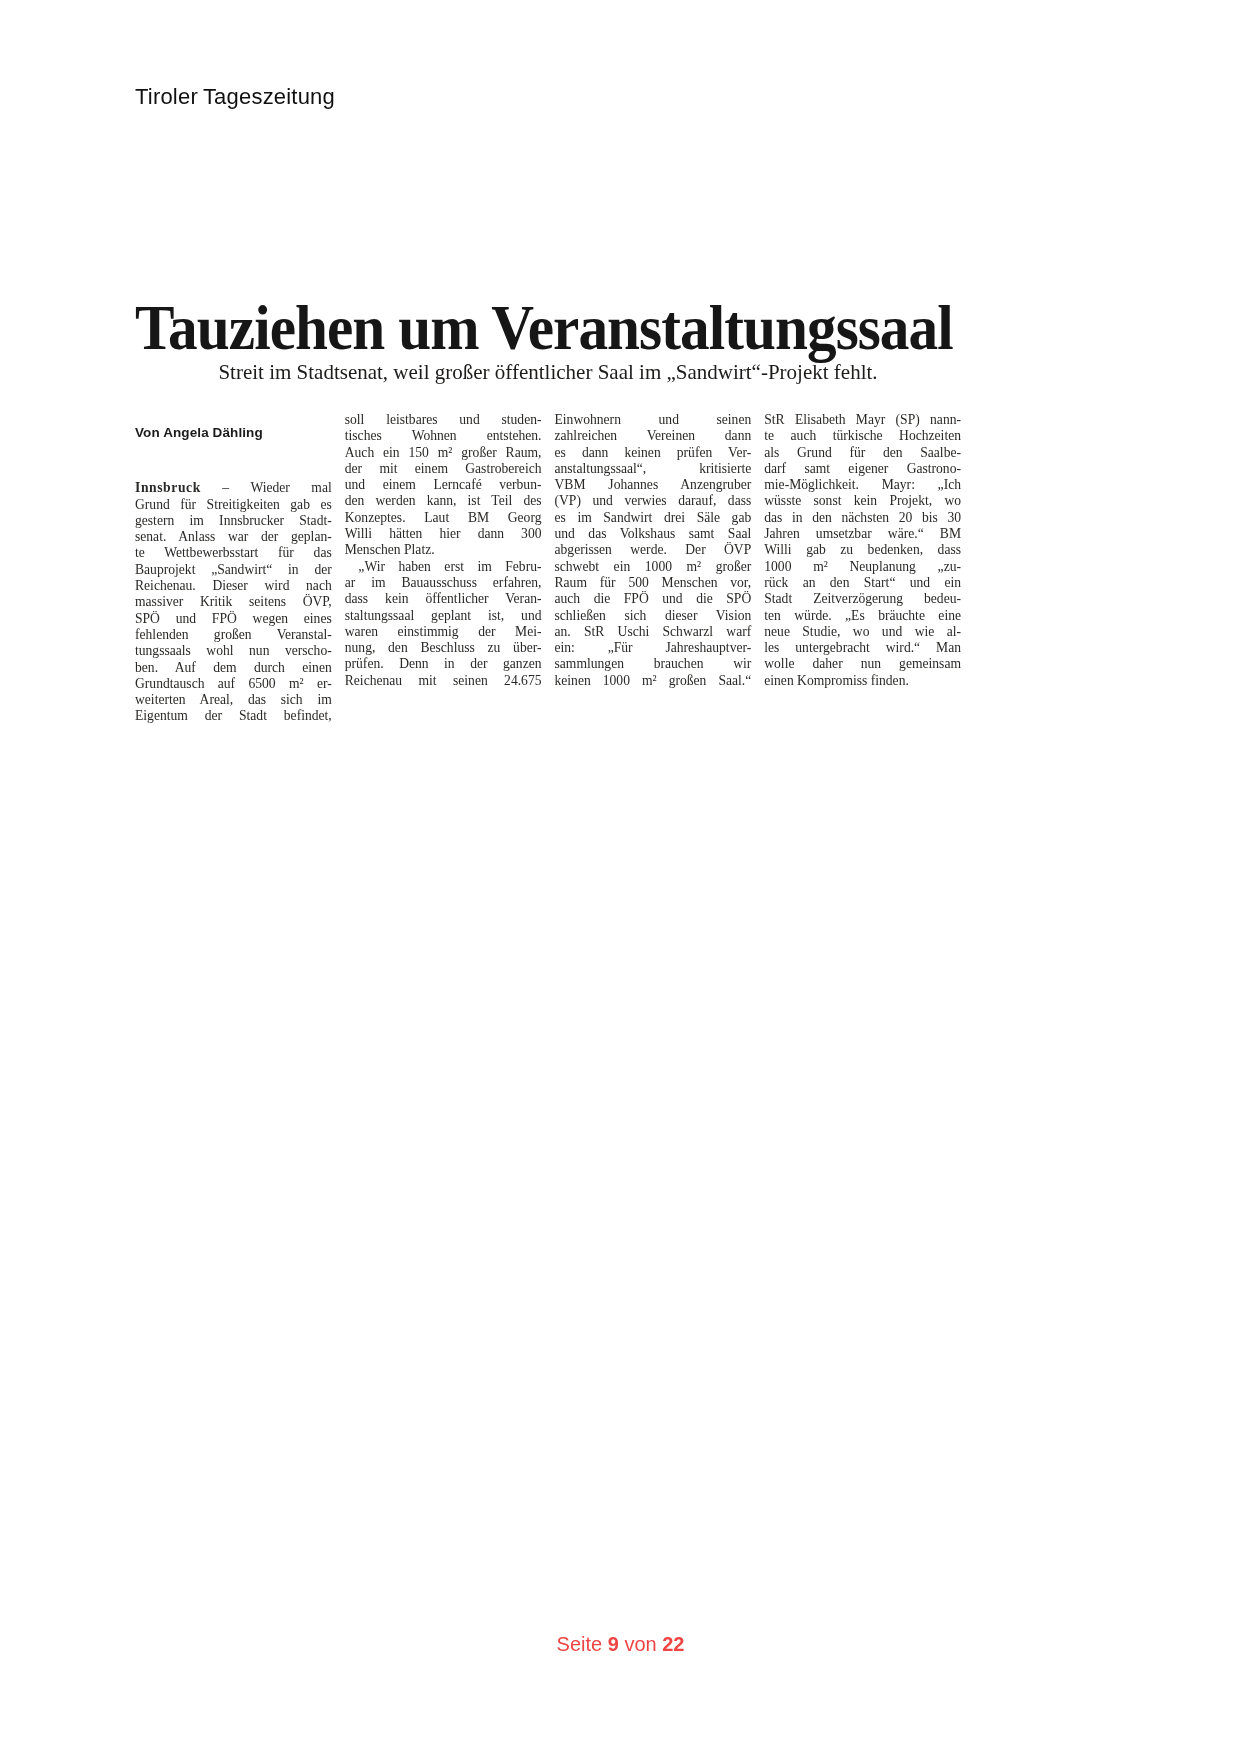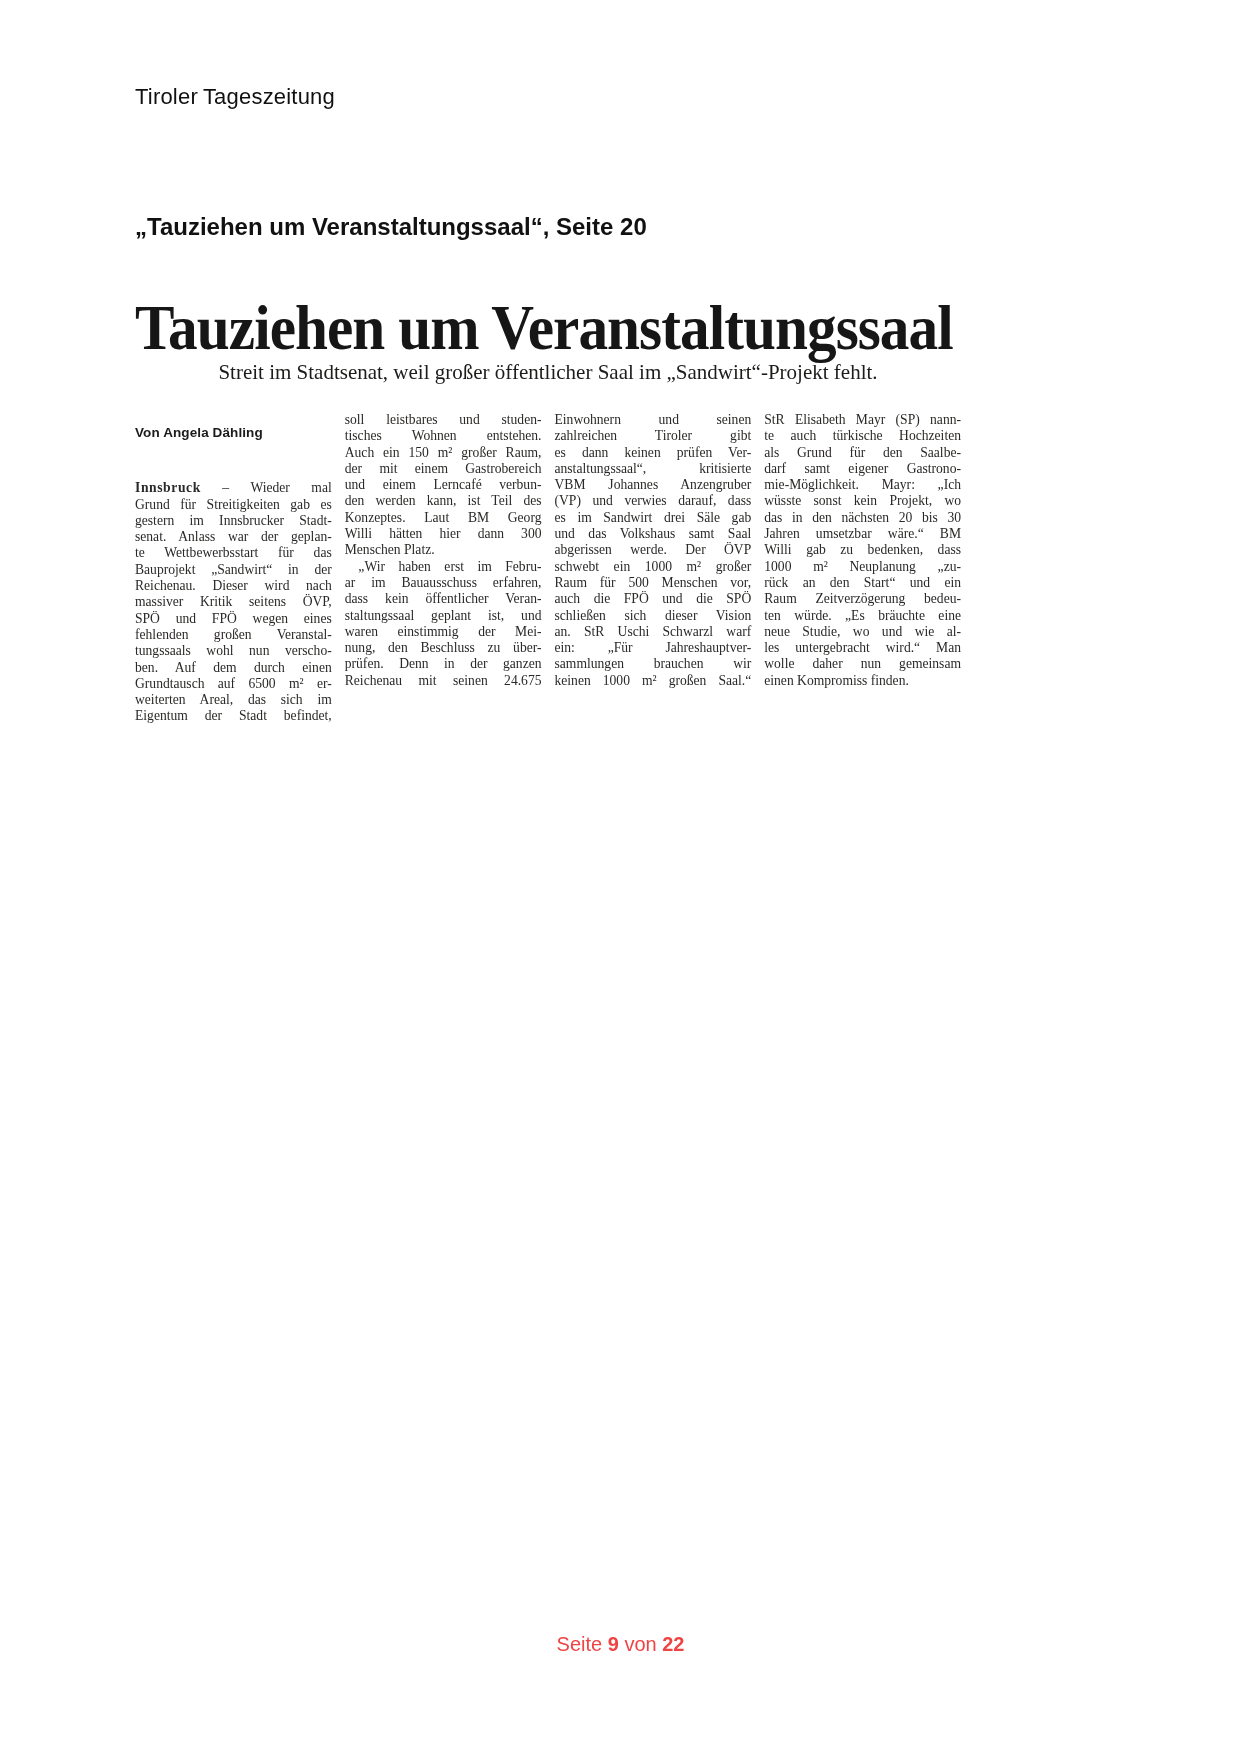--- a/index.html
+++ b/index.html
@@ -72,21 +72,20 @@
 </style>
 </head>
 <body>
 
 <div class="page">
 
   <div class="masthead">
     <span class="mh-bold">Tiroler</span><span>Tageszeitung</span>
   </div>
 
-  <div class="kicker">„Tauziehen um Veranstaltungssaal“, Seite 20</div>
 
   <div class="article">
     <h1 class="headline">Tauziehen um Veranstaltungssaal</h1>
     <div class="subheadline">Streit im Stadtsenat, weil großer öffentlicher Saal im „Sandwirt“-Projekt fehlt.</div>
 
     <div class="columns">
       <div class="col">
         <div class="byline">Von Angela Dähling</div>
         <div class="colbody">
             <div class="para">
@@ -130,21 +129,21 @@
               <div class="tline just">nung, den Beschluss zu über-</div>
               <div class="tline just">prüfen. Denn in der ganzen</div>
               <div class="tline just">Reichenau mit seinen 24.675</div>
             </div>
           </div>
       </div>
       <div class="col">
         <div class="colbody">
             <div class="para">
               <div class="tline just">Einwohnern und seinen</div>
-              <div class="tline just">zahlreichen Tiroler gibt</div>
+              <div class="tline just">zahlreichen Vereinen dann</div>
               <div class="tline just">es dann keinen prüfen Ver-</div>
               <div class="tline just">anstaltungssaal“, kritisierte</div>
               <div class="tline just">VBM Johannes Anzengruber</div>
               <div class="tline just">(VP) und verwies darauf, dass</div>
               <div class="tline just">es im Sandwirt drei Säle gab</div>
               <div class="tline just">und das Volkshaus samt Saal</div>
               <div class="tline just">abgerissen werde. Der ÖVP</div>
               <div class="tline just">schwebt ein 1000 m² großer</div>
               <div class="tline just">Raum für 500 Menschen vor,</div>
               <div class="tline just">auch die FPÖ und die SPÖ</div>
@@ -163,21 +162,21 @@
               <div class="tline just">te auch türkische Hochzeiten</div>
               <div class="tline just">als Grund für den Saalbe-</div>
               <div class="tline just">darf samt eigener Gastrono-</div>
               <div class="tline just">mie-Möglichkeit. Mayr: „Ich</div>
               <div class="tline just">wüsste sonst kein Projekt, wo</div>
               <div class="tline just">das in den nächsten 20 bis 30</div>
               <div class="tline just">Jahren umsetzbar wäre.“ BM</div>
               <div class="tline just">Willi gab zu bedenken, dass</div>
               <div class="tline just">1000 m² Neuplanung „zu-</div>
               <div class="tline just">rück an den Start“ und ein</div>
-              <div class="tline just">Raum Zeitverzögerung bedeu-</div>
+              <div class="tline just">Stadt Zeitverzögerung bedeu-</div>
               <div class="tline just">ten würde. „Es bräuchte eine</div>
               <div class="tline just">neue Studie, wo und wie al-</div>
               <div class="tline just">les untergebracht wird.“ Man</div>
               <div class="tline just">wolle daher nun gemeinsam</div>
               <div class="tline">einen Kompromiss finden.</div>
             </div>
           </div>
       </div>
     </div>
   </div>

